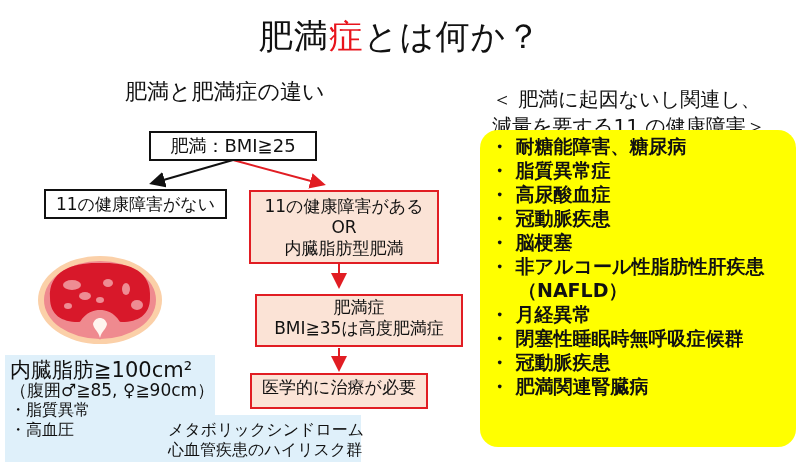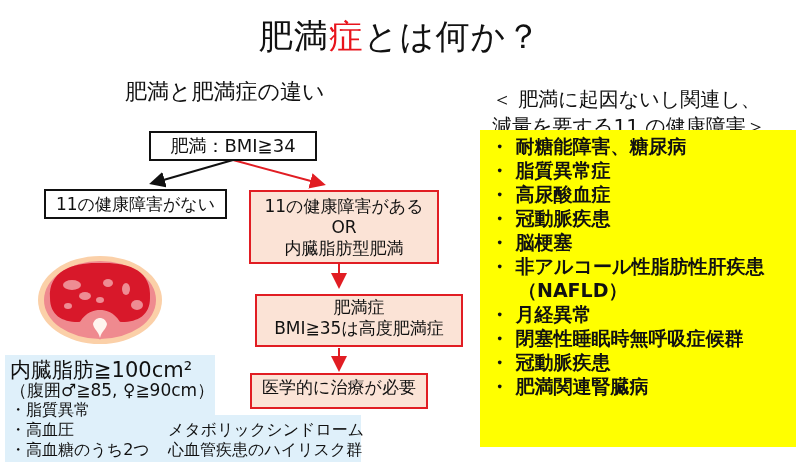--- a/index.html
+++ b/index.html
@@ -6,21 +6,21 @@
     body { width:800px; height:469px; background:#ffffff; position:relative; overflow:hidden;
            font-family:"DejaVu Sans", "Liberation Sans", sans-serif; color:#111; }
     .abs { position:absolute; }
     .title { left:0; width:800px; top:14px; text-align:center; font-size:34px; line-height:44px; letter-spacing:1px; }
     .title .hl { color:#e8141c; }
     .subtitle-left { left:125px; top:78px; font-size:22px; line-height:28px; }
     .right-head { left:492px; top:74px; font-size:20px; line-height:27px; white-space:nowrap;margin-top:12px; }
     .box { position:absolute; box-sizing:border-box; text-align:center; font-size:17px; line-height:21px; }
     .box.black { border:2px solid #111; background:#fff; }
     .box.red { border:2.5px solid #e11d23; background:#fbe3d6; }
-    .yellow { left:480px; top:130px; width:316px; height:317px; background:#ffff00; }
+    .yellow { left:480px; top:130px; width:316px; height:317px; background:#ffff00;border-radius:18px; }
     .yellow ul { list-style:none; margin:0; padding:4px 0 0 10px; }
     .yellow li { font-size:19px; line-height:24px; font-weight:bold; white-space:nowrap; }
     .yellow li.indent { padding-left:28px; }
     .blue1 { left:5px; top:355px; width:210px; height:62px; background:#dff0fa; }
     .blue2 { left:5px; top:415px; width:356px; height:47px; background:#dff0fa; }
     .bluetext { font-size:16px; line-height:20px; white-space:nowrap; }
     svg { position:absolute; left:0; top:0; }
   </style>
 </head>
 <body>
@@ -42,21 +42,21 @@
     <marker id="ar" markerWidth="8" markerHeight="8" refX="6" refY="4" orient="auto">
         <path d="M0,0 L8,4 L0,8 z" fill="#e11d23"></path>
       </marker>
   </defs>
   <line x1="233" y1="160" x2="153" y2="183" stroke="#111" stroke-width="2" marker-end="url(#ab)"></line>
   <line x1="233" y1="160" x2="322" y2="184" stroke="#e11d23" stroke-width="2" marker-end="url(#ar)"></line>
   <line x1="339" y1="264" x2="339" y2="285" stroke="#e11d23" stroke-width="2" marker-end="url(#ar)"></line>
   <line x1="339" y1="348" x2="339" y2="368" stroke="#e11d23" stroke-width="2" marker-end="url(#ar)"></line>
 </svg>
 
-<div class="box black" style="left:149px;top:131px;width:168px;height:30px;line-height:26px;font-size:18px;">肥満：BMI≧34</div>
+<div class="box black" style="left:149px;top:131px;width:168px;height:30px;line-height:26px;font-size:18px;">肥満：BMI≧25</div>
 <div class="box black" style="left:44px;top:189px;width:183px;height:30px;line-height:26px;">11の健康障害がない</div>
 <div class="box red" style="left:249px;top:190px;width:190px;height:74px;padding-top:4px;">
   <div>11の健康障害がある</div>
   <div>OR</div>
   <div>内臓脂肪型肥満</div>
 </div>
 <div class="box red" style="left:255px;top:294px;width:208px;height:53px;padding-top:1px;">
   <div>肥満症</div>
   <div>BMI≧35は高度肥満症</div>
 </div>
@@ -77,21 +77,20 @@
   <path d="M93,324 C95,316 105,316 107,324 C106,330 102,330 100,338 C98,330 94,330 93,324 z" fill="#fff5ef"></path>
 </svg>
 
 <div class="abs blue1"></div>
 <div class="abs blue2"></div>
 <div class="abs bluetext" style="left:10px;top:360px;">
   <div style="font-size:21px;">内臓脂肪≧100cm²</div>
   <div style="font-size:17px;">（腹囲♂≧85, ♀≧90cm）</div>
   <div>・脂質異常</div>
   <div>・高血圧</div>
-  <div>・高血糖のうち2つ</div>
 </div>
 <div class="abs bluetext" style="left:168px;top:420px;">
   <div>メタボリックシンドローム</div>
   <div>心血管疾患のハイリスク群</div>
 </div>
 
 <div class="abs yellow">
   <ul>
     <li>・ 耐糖能障害、糖尿病</li>
     <li>・ 脂質異常症</li>

